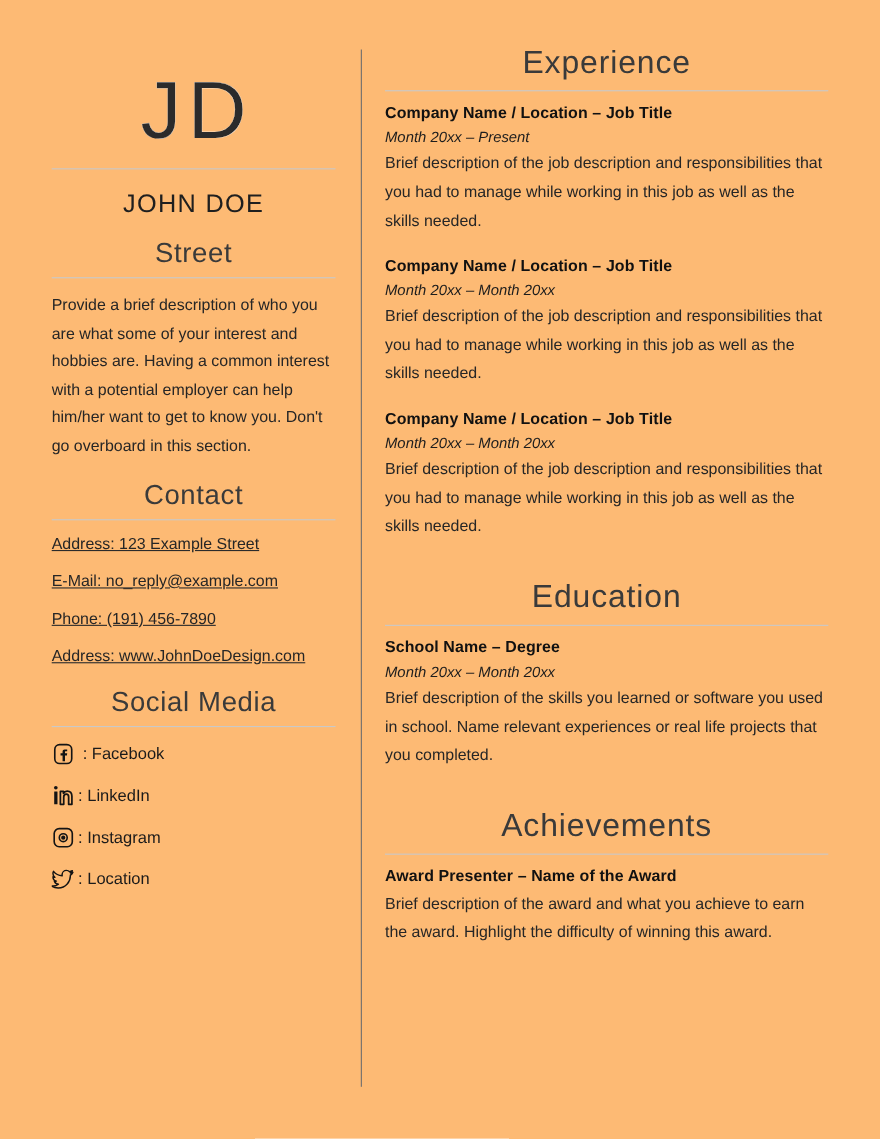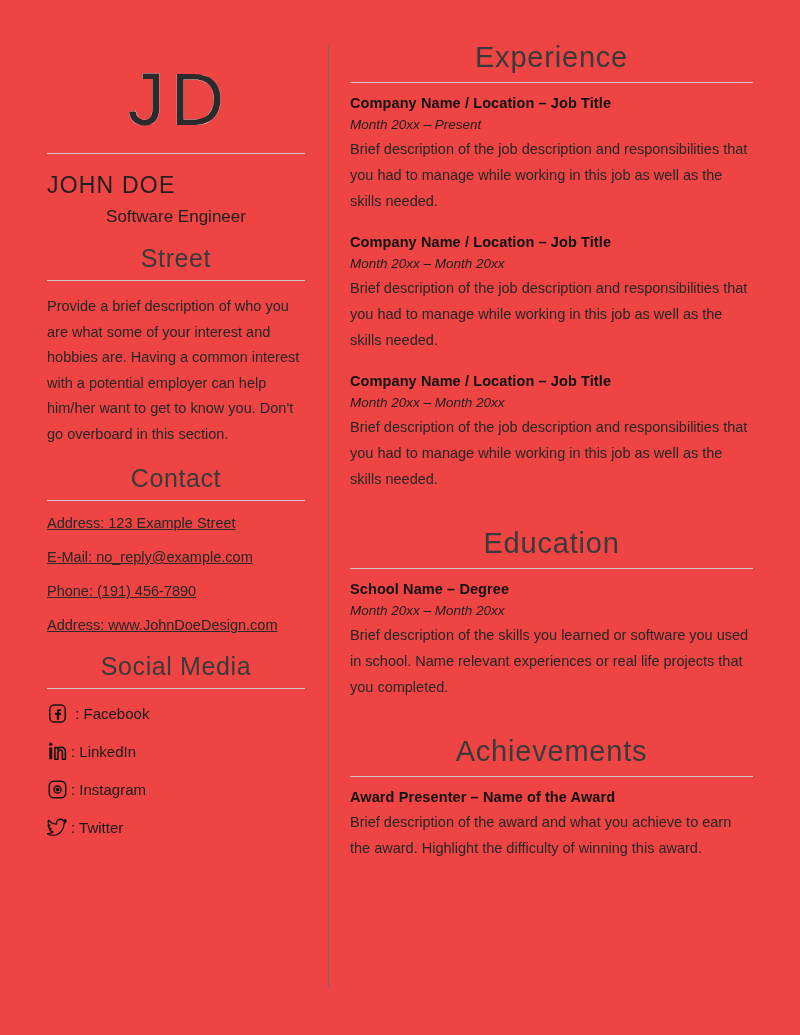--- a/index.html
+++ b/index.html
@@ -13,21 +13,21 @@
     font-family: "Liberation Sans", sans-serif;
     color: #2b2b2b;
     position: relative;
     overflow: hidden;
   }
 
   .page {
     width: 800px;
     height: 1035px;
     position: relative;
-    background: #ef4444;
+    background: #fdba74;
     box-sizing: border-box;
   }
 
   
   .v-divider {
     position: absolute;
     left: 328px;
     top: 45px;
     width: 1px;
     height: 943px;
@@ -67,20 +67,21 @@
     background: #c9c9c9;
     width: 100%;
     margin: 0;
     border: 0;
   }
   .rule-head {
     margin-top: 11px;
   }
 
   .full-name {
+    text-align: center;
     font-size: 23px;
     font-weight: 400;
     letter-spacing: 1.2px;
     color: #1f1f1f;
     margin: 18px 0 0 0;
     line-height: 27px;
   }
   .job-role {
     text-align: center;
     font-size: 17px;
@@ -193,21 +194,20 @@
 <div class="page">
 
   <div class="v-divider"></div>
 
   <div class="left-col">
 
     <div class="monogram">JD</div>
     <div class="rule rule-head"></div>
 
     <div class="full-name">JOHN DOE</div>
-    <div class="job-role">Software Engineer</div>
 
     <div class="sec-head-left">Street</div>
     <div class="rule"></div>
     <p class="profile-text">Provide a brief description of who you are what some of your interest and hobbies are. Having a common interest with a potential employer can help him/her want to get to know you. Don't go overboard in this section.</p>
 
     <div class="sec-head-left">Contact</div>
     <div class="rule"></div>
     <ul class="contact-list">
       <li>Address: 123 Example Street</li>
       <li>E-Mail: no_reply@example.com</li>
@@ -242,21 +242,21 @@
           <circle cx="12" cy="12" r="4.1"></circle>
           <circle cx="12" cy="12" r="2.2" fill="#141414" stroke="none"></circle>
         </svg>
         <span class="social-label">: Instagram</span>
       </li>
 
       <li>
         <svg class="social-ico" viewBox="0 0 24 24" fill="none" stroke="#141414" stroke-width="1.5" stroke-linejoin="round">
           <path d="M22 4.6c-.8.4-1.6.6-2.5.7.9-.6 1.6-1.4 1.9-2.4-.9.5-1.8.9-2.8 1.1-.8-.9-2-1.4-3.3-1.4-2.5 0-4.5 2-4.5 4.6 0 .4 0 .7.1 1C7.2 8 4 6.3 1.9 3.6c-.4.7-.6 1.5-.6 2.3 0 1.6.8 3 2 3.8-.7 0-1.4-.2-2-.6v.1c0 2.2 1.6 4.1 3.6 4.5-.4.1-.8.2-1.2.2-.3 0-.6 0-.9-.1.6 1.8 2.3 3.1 4.2 3.2-1.6 1.2-3.5 1.9-5.6 1.9H0c2 1.3 4.3 2 6.8 2 8.1 0 12.6-6.8 12.6-12.7v-.6c.9-.6 1.6-1.4 2.2-2.3z"></path>
         </svg>
-        <span class="social-label">: Twitter</span>
+        <span class="social-label">: Location</span>
       </li>
 
     </ul>
   </div>
 
   <div class="right-col">
 
     <div class="sec-head-right">Experience</div>
     <div class="rule"></div>
     <div class="block-gap-sm"></div>

